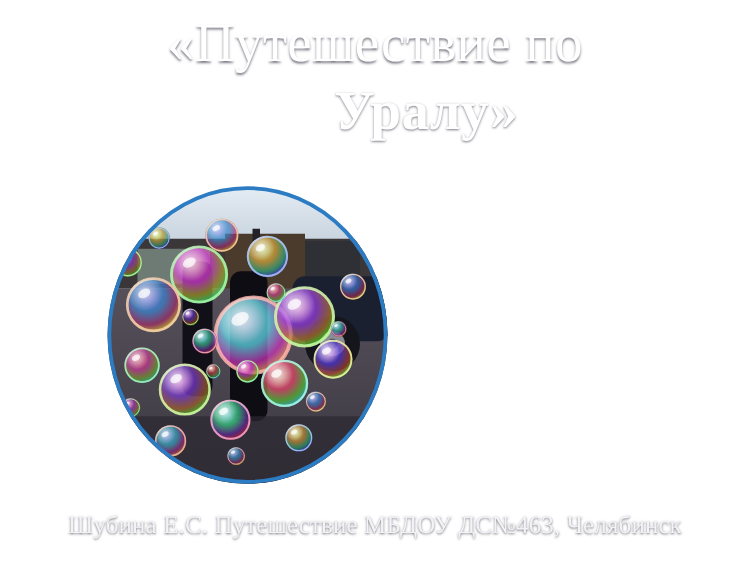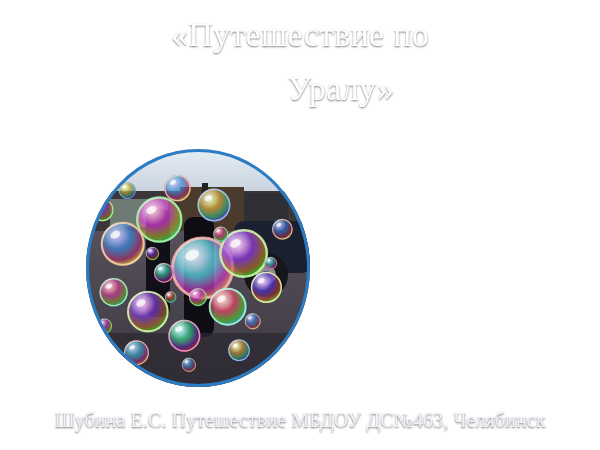--- a/index.html
+++ b/index.html
@@ -27,29 +27,30 @@
     position: absolute;
     left: 0;
     top: 8px;
     width: 600px;
     text-align: center;
     z-index: 3;
   }
   .title-line {
     display: block;
     font-family: "Liberation Serif", serif;
-    font-size: 34px;
+    font-size: 44px;
     line-height: 54px;
     color: #FFFFFF;
     letter-spacing: 0.3px;
     text-shadow: 0 1px 2px rgba(10,10,30,0.55);
     white-space: nowrap;
   }
   #title-line-2 {
     padding-left: 82px;
+    font-weight: bold;
   }
   
   #photo-circle {
     position: absolute;
     left: 84px;
     top: 147px;
     width: 228px;
     height: 242px;
     z-index: 2;
   }

